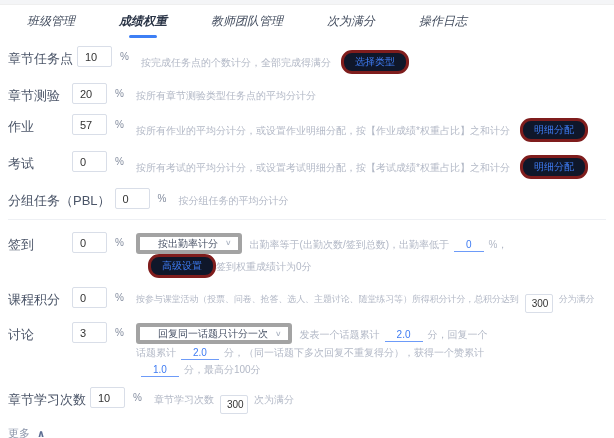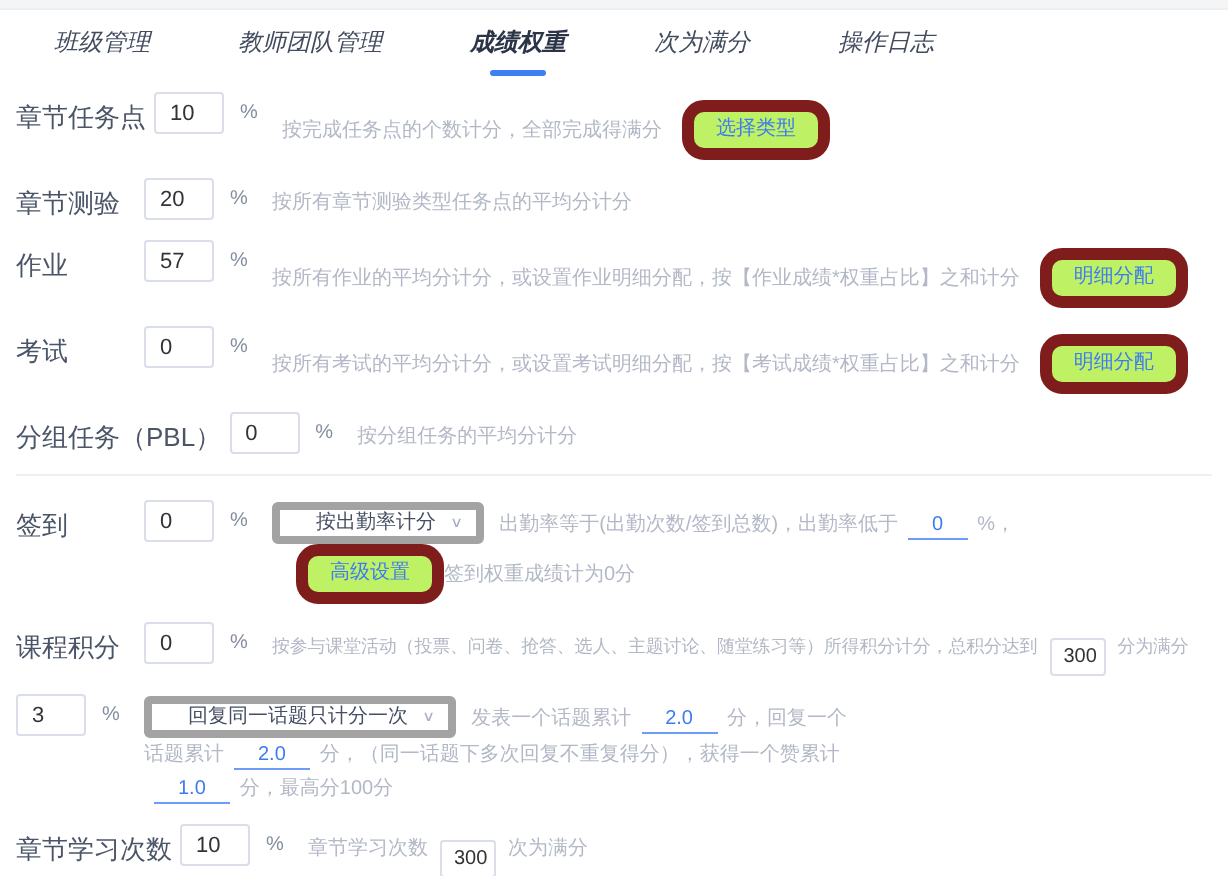--- a/index.html
+++ b/index.html
@@ -21,21 +21,21 @@
   .weight-input { width:35px; height:21px; border:1px solid #d9dee8; border-radius:2px;
     font-size:11px; color:#333; padding-left:7px; flex-shrink:0; outline:none;
     font-family:"Liberation Sans","DejaVu Sans",sans-serif; }
   .unit { font-size:10px; color:#848d9f; margin:5px 0 0 8px; width:21px; flex-shrink:0; }
   .content { font-size:10px; color:#b2b8c6; padding-top:4px; line-height:17px; }
   .content.oneline { white-space:nowrap; }
   .content.tight { font-size:9px; letter-spacing:-0.1px; }
   .content.wrap-sign { max-width:400px; }
   .content.wrap-disc { max-width:360px; }
 
-  .pill { display:inline-block; border:6px solid #7f1d1d; color:#3e7bf2; background:#bef264;
+  .pill { display:inline-block; border:3px solid #7f1d1d; color:#3e7bf2; background:#0f172a;
     font-size:10px; line-height:1; border-radius:11px; padding:4px 11px; margin-left:10px;
     cursor:pointer; vertical-align:1px; font-family:"Liberation Sans","DejaVu Sans",sans-serif; }
   .pill.inline { margin-left:12px; }
 
   .select { display:inline-flex; align-items:center; border:4px solid #a3a3a3; border-radius:3px;
     height:21px; padding:0 6px 0 18px; font-size:10px; color:#454f63; background:#fff;
     cursor:pointer; margin:-3px 8px 0 0; vertical-align:top; white-space:nowrap; }
   .select .caret { color:#a9b1c0; font-size:9px; margin-left:7px; transform:scaleY(.8); }
 
   .uval { color:#3e7bf2; border-bottom:1px solid #6d9bf8; padding:0 12px; margin:0 5px;
@@ -51,22 +51,22 @@
     margin:2px 0 11px 0; cursor:pointer; }
   .more .caret-up { color:#5c6d92; font-size:10px; font-weight:bold; }
 </style>
 </head>
 <body>
 
 <div class="top-strip"></div>
 
 <nav class="tabbar">
   <div class="tab">班级管理</div>
+  <div class="tab active">成绩权重</div>
   <div class="tab">教师团队管理</div>
-  <div class="tab active">成绩权重</div>
   <div class="tab">次为满分</div>
   <div class="tab">操作日志</div>
 </nav>
 
 <div class="form">
 
   
   <div class="row">
     <div class="row-label">章节任务点</div>
     <input class="weight-input" value="10" style="">
@@ -122,20 +122,21 @@
   
   <div class="row">
     <div class="row-label">课程积分</div>
     <input class="weight-input" value="0" style="">
     <span class="unit">%</span>
     <span class="content oneline tight"><span>按参与课堂活动（投票、问卷、抢答、选人、主题讨论、随堂练习等）所得积分计分，总积分达到</span><input class="inline-input" value="300" style=""><span>分为满分</span></span>
   </div>
 
   
   <div class="row">
+    <div class="row-label">讨论</div>
     <input class="weight-input" value="3" style="">
     <span class="unit">%</span>
     <span class="content wrap-disc"><span class="select">
           <span>回复同一话题只计分一次</span>
           <span class="caret">∨</span>
         </span><span>发表一个话题累计</span><span class="uval">2.0</span><span>分，回复一个话题累计</span><span class="uval">2.0</span><span>分，（同一话题下多次回复不重复得分），获得一个赞累计</span><span class="uval">1.0</span><span>分，最高分100分</span></span>
   </div>
 
   
   <div class="row">

